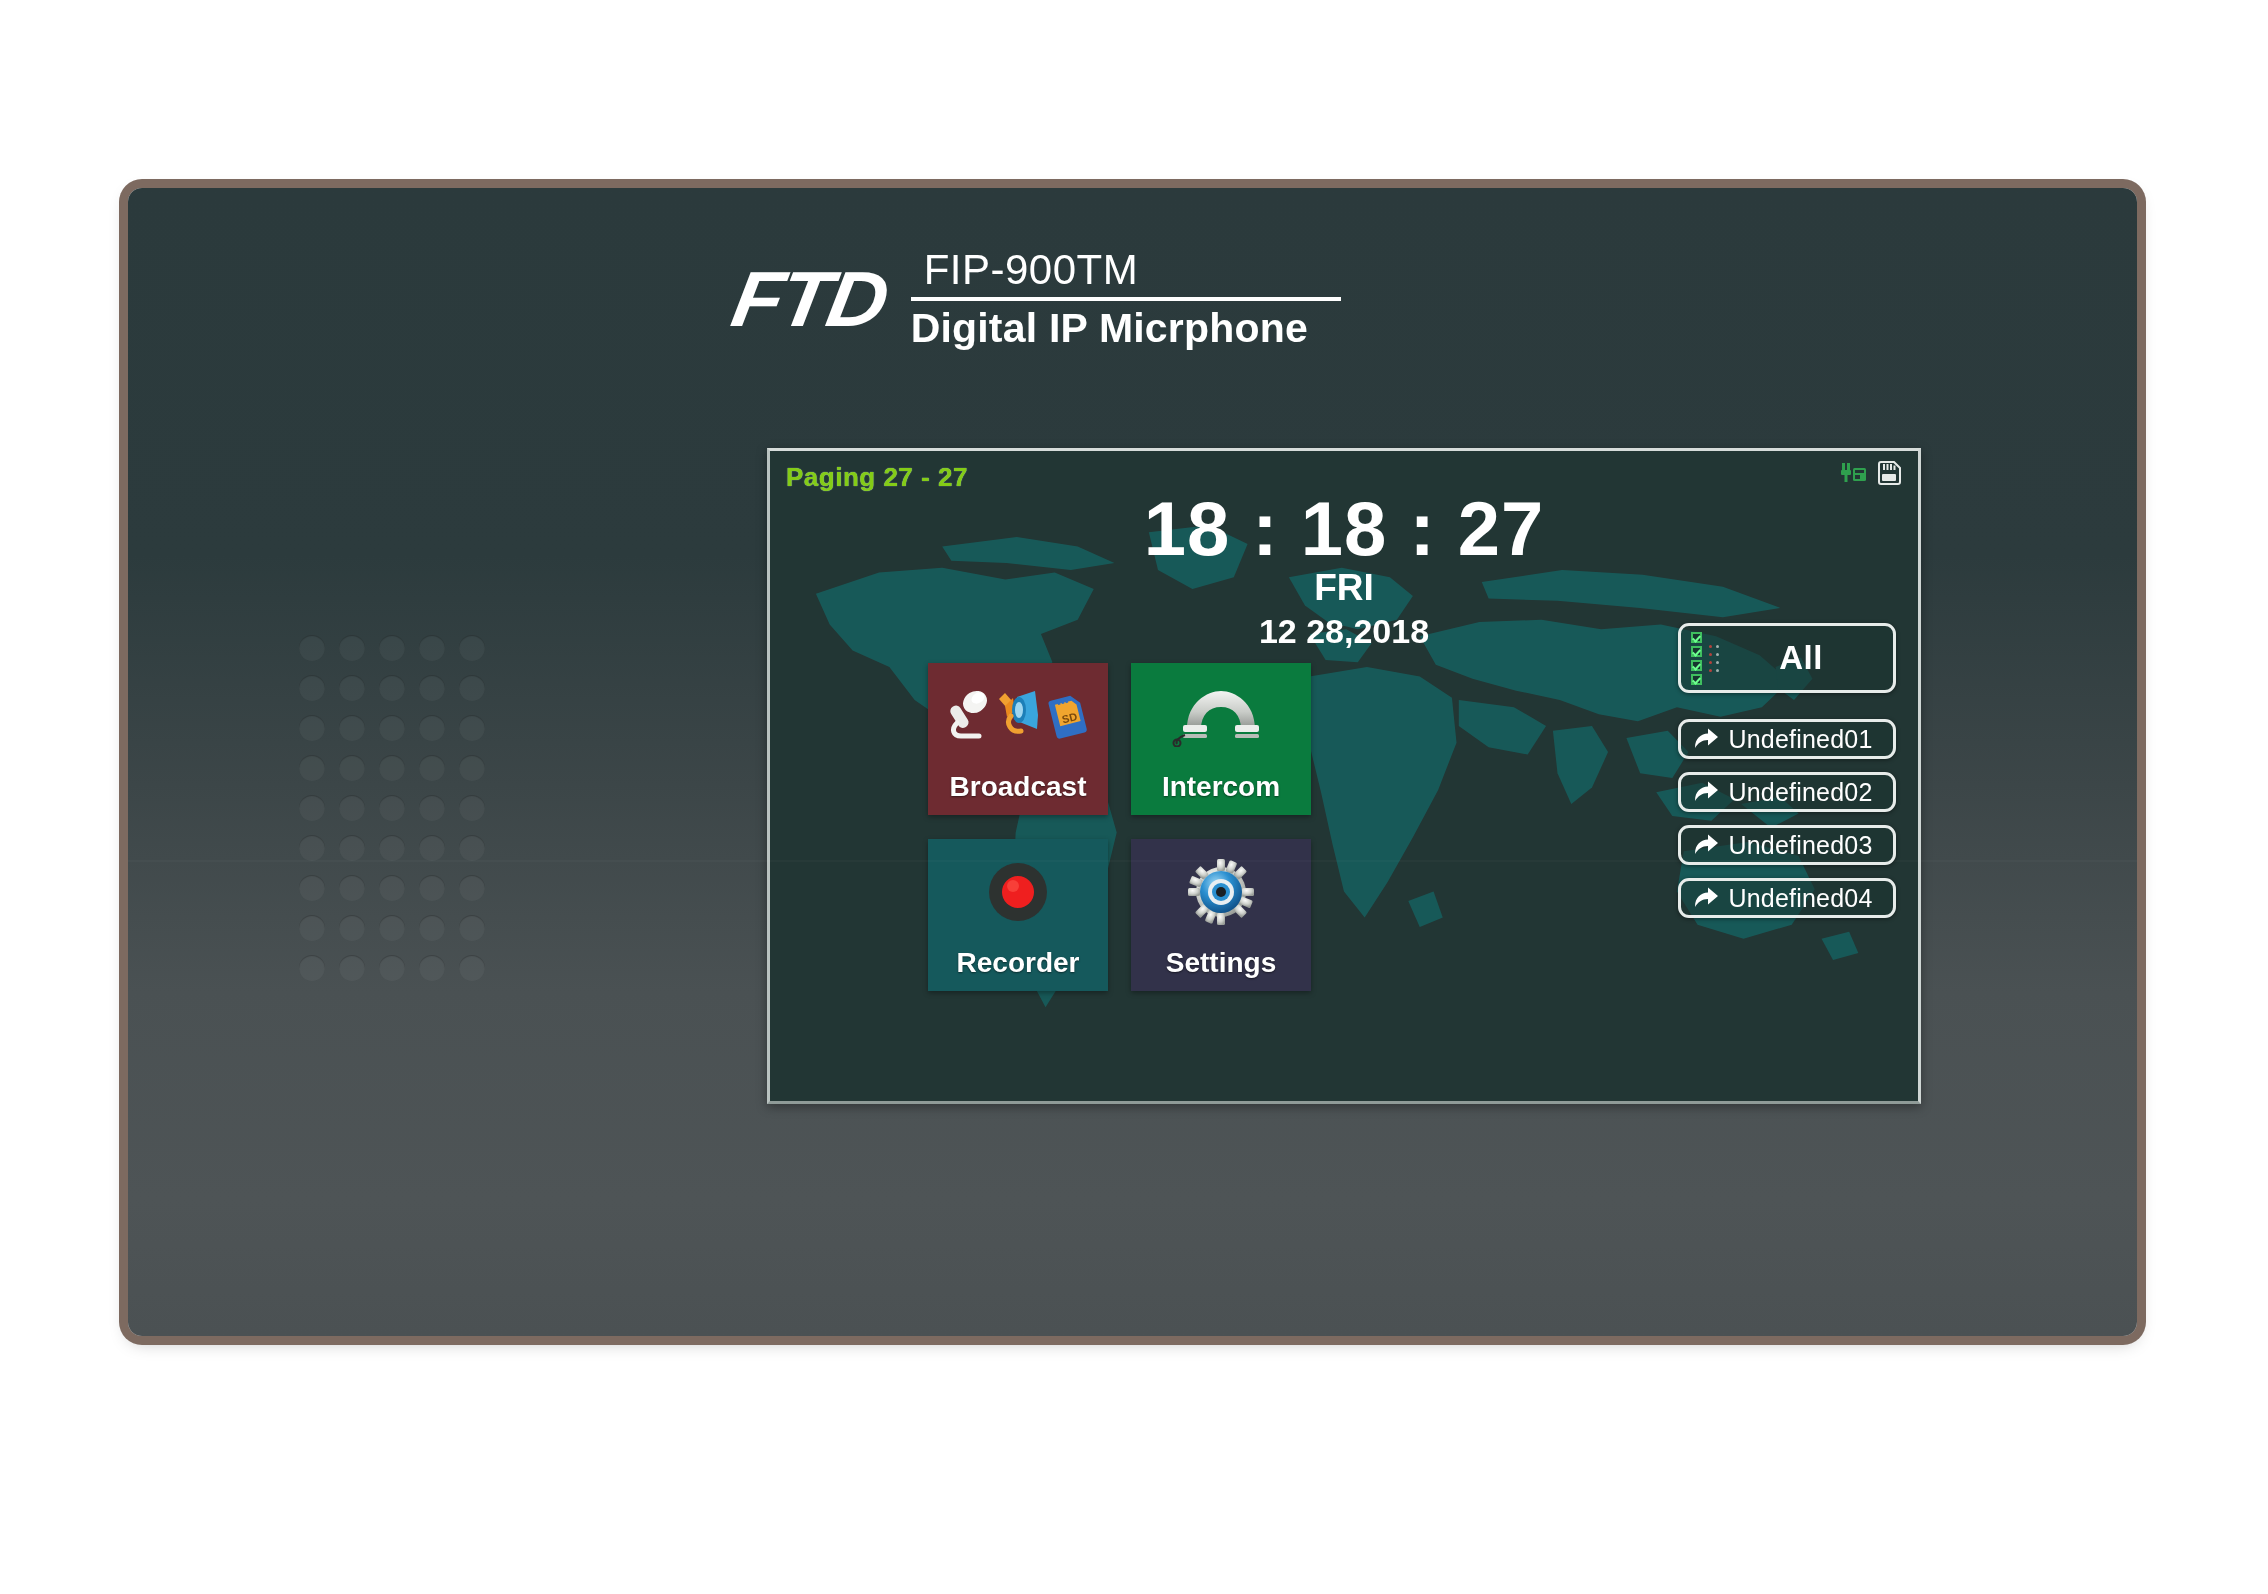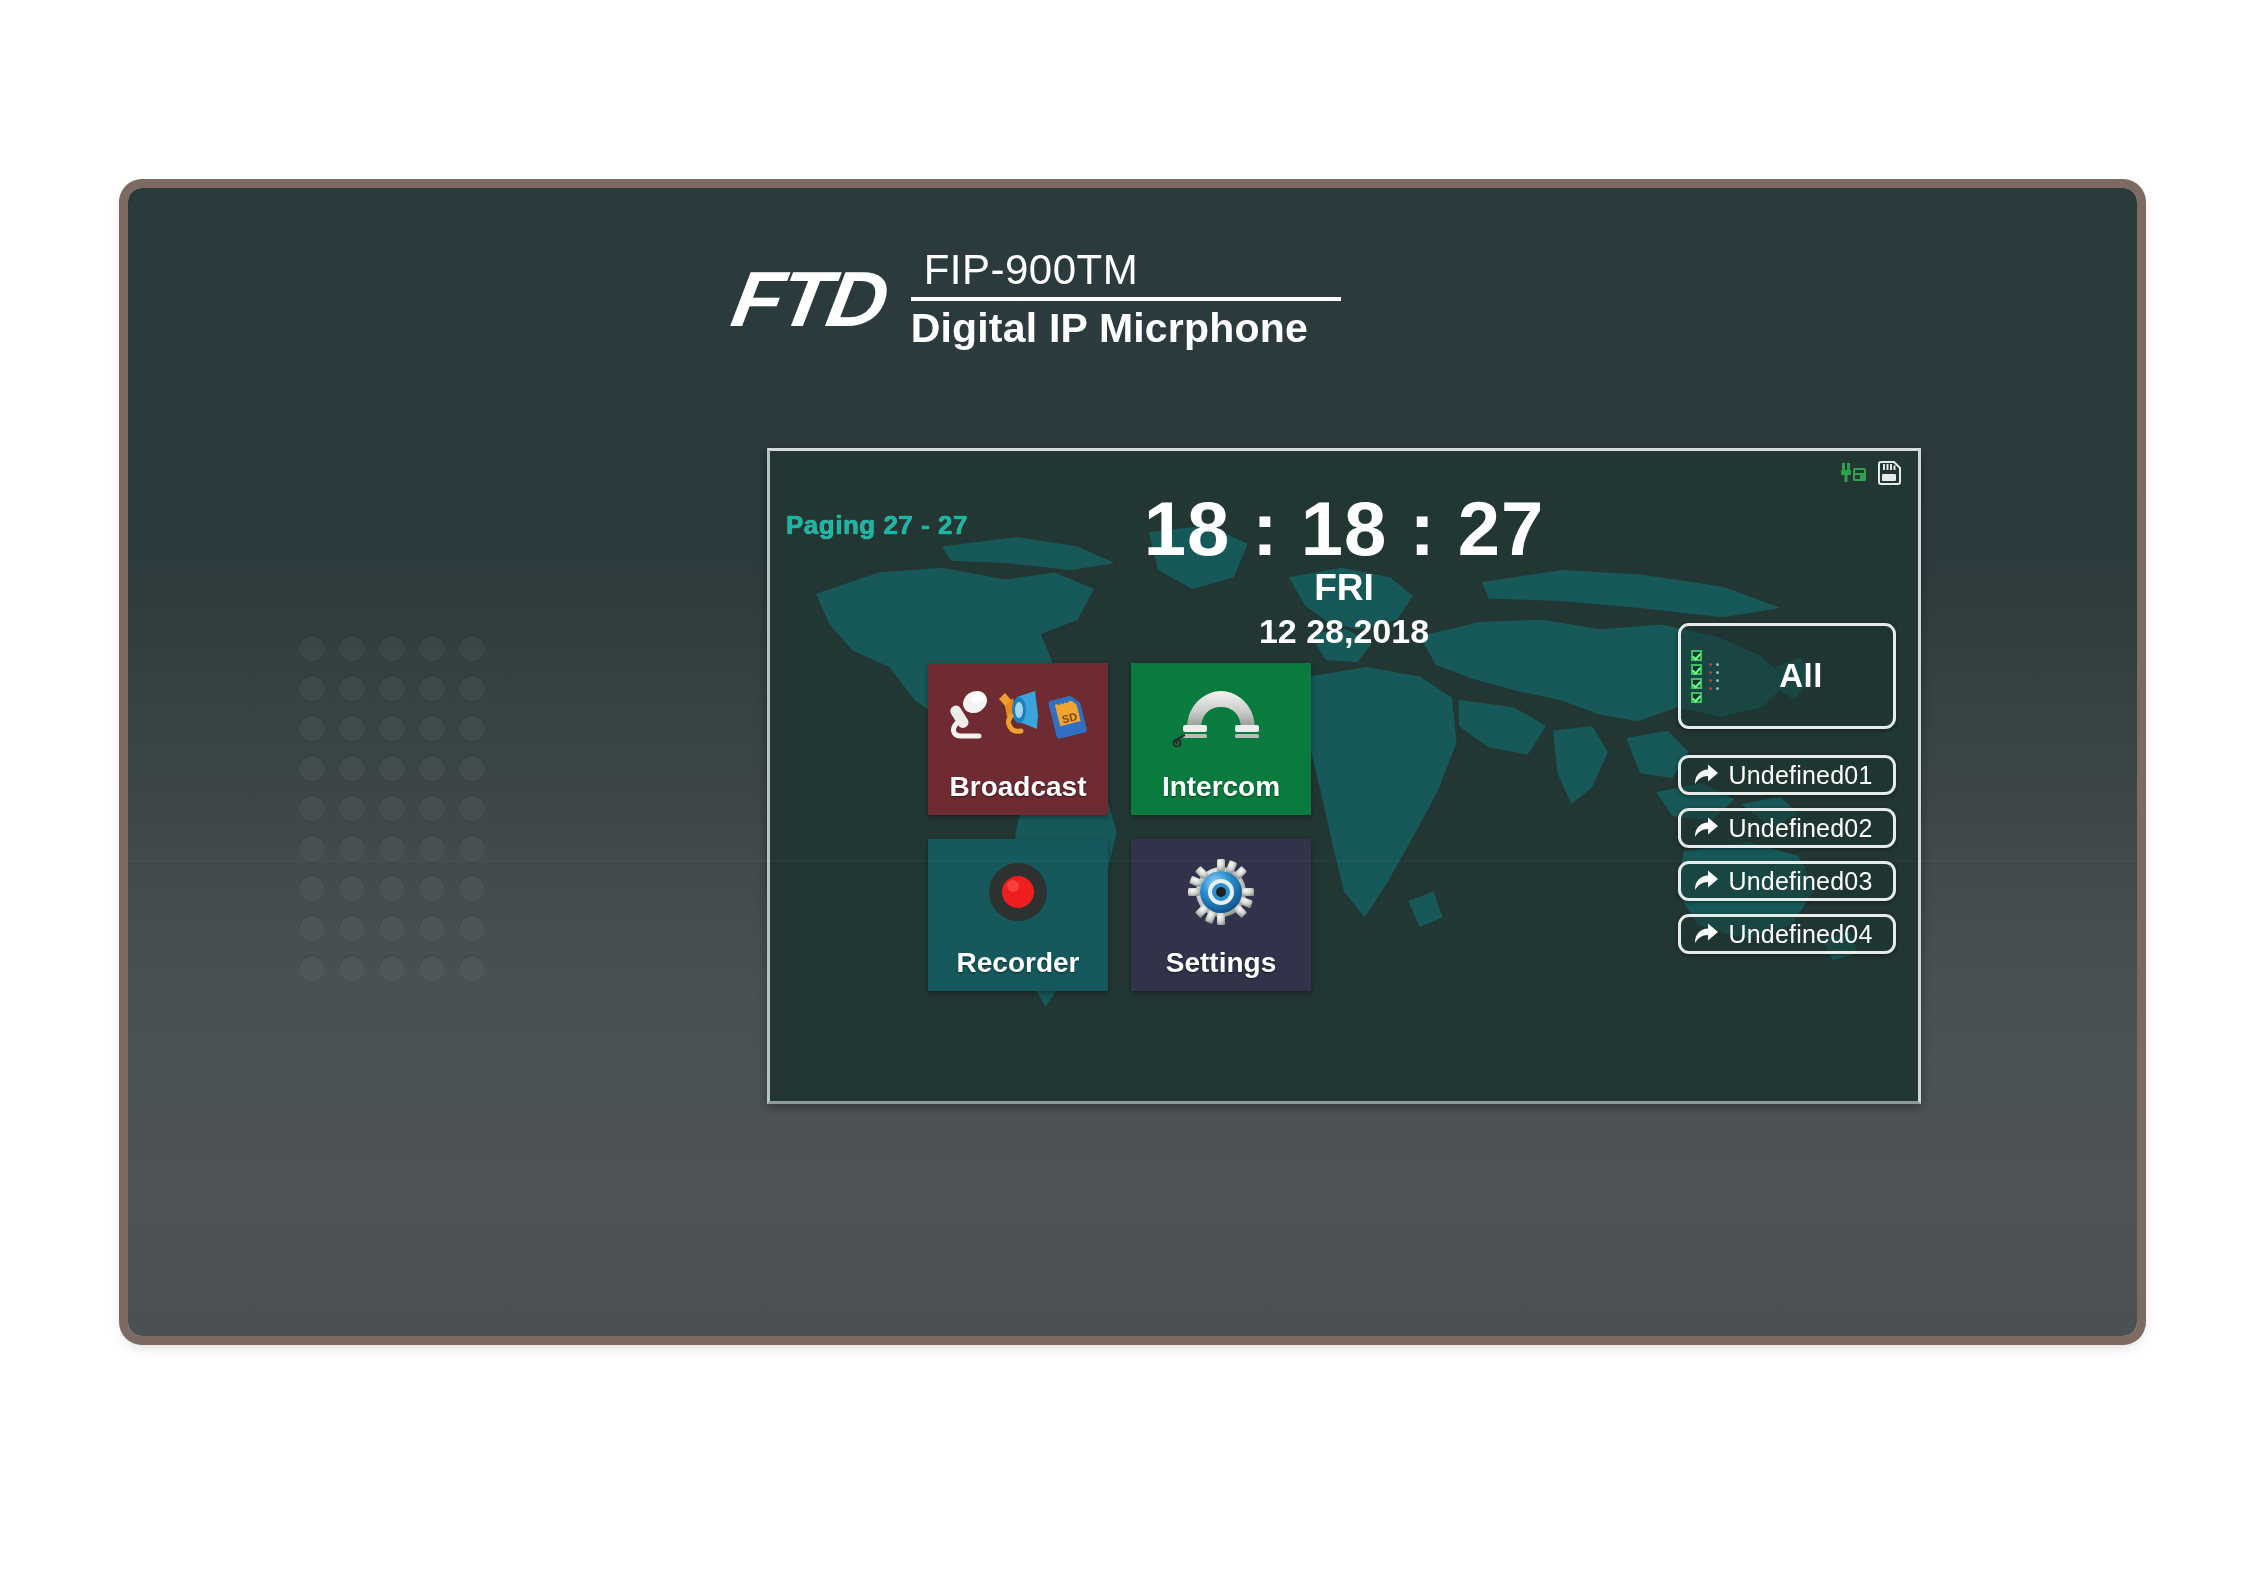--- a/index.html
+++ b/index.html
@@ -284,21 +284,21 @@
     box-sizing: border-box;
     display: flex;
     align-items: center;
     border: 3px solid #e7ecea;
     border-radius: 11px;
     background: rgba(27, 52, 50, 0.55);
     color: #ffffff;
     box-shadow: 0 1px 4px rgba(0,0,0,0.45);
   }
   .side-btn.all-btn {
-    height: 106px;
+    height: 70px;
     padding: 0 10px;
     margin-bottom: 26px;
   }
   .side-btn.undef {
     height: 40px;
     padding: 6px 12px;
     margin-bottom: 13px;
   }
   .all-label {
     flex: 1;
@@ -451,21 +451,21 @@
 
         <path d="M876,132 L898,124 L908,142 L892,160 L878,150 Z"></path>
 
         <path d="M796,288 L852,280 L896,292 L910,320 L890,350 L848,362 L808,350 L790,322 Z"></path>
         <path d="M916,362 L940,356 L948,374 L926,380 Z"></path>
 
         <path d="M620,60 L690,50 L760,54 L830,64 L880,82 L830,90 L758,82 L686,76 L626,74 Z"></path>
       </g>
     </svg>
 
-    <div id="paging-label" style="color: #14b8a6; margin-top: 48px;">Paging 27 - 27</div>
+    <div id="paging-label" style="color: #84cc16;">Paging 27 - 27</div>
 
     <div id="status-icons">
 
       <svg width="26" height="24" viewBox="0 0 26 24">
         <g fill="#2fa04e">
           <rect x="1" y="2" width="3" height="7"></rect>
           <rect x="6" y="2" width="3" height="7"></rect>
           <rect x="0" y="9" width="10" height="5" rx="1"></rect>
           <rect x="3.5" y="14" width="3" height="7"></rect>
           <rect x="12" y="7" width="13" height="13" rx="1.5"></rect>

